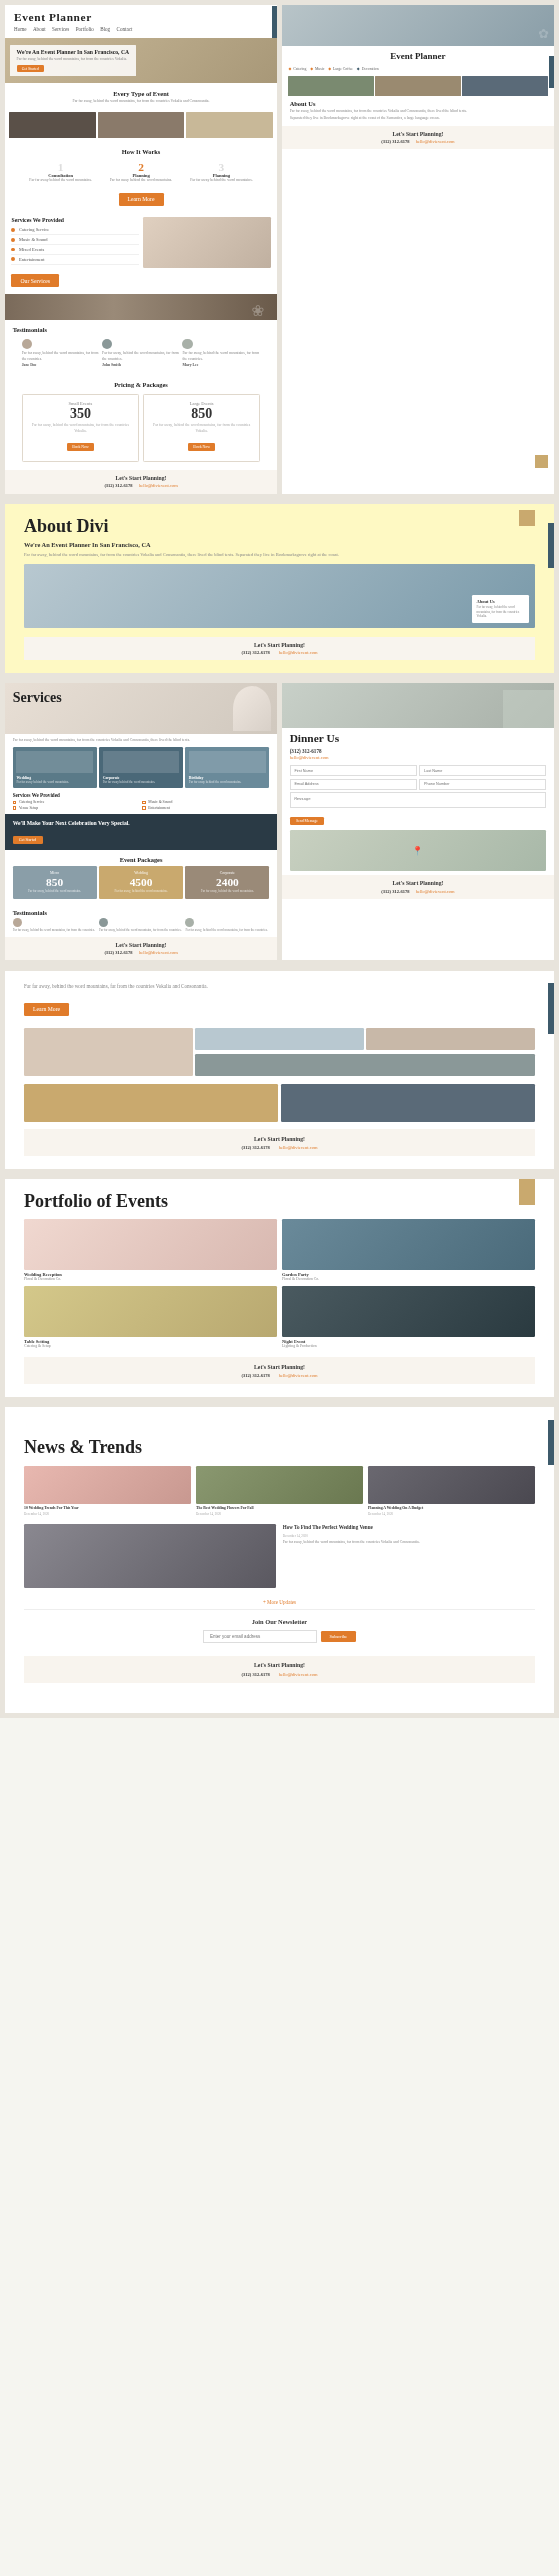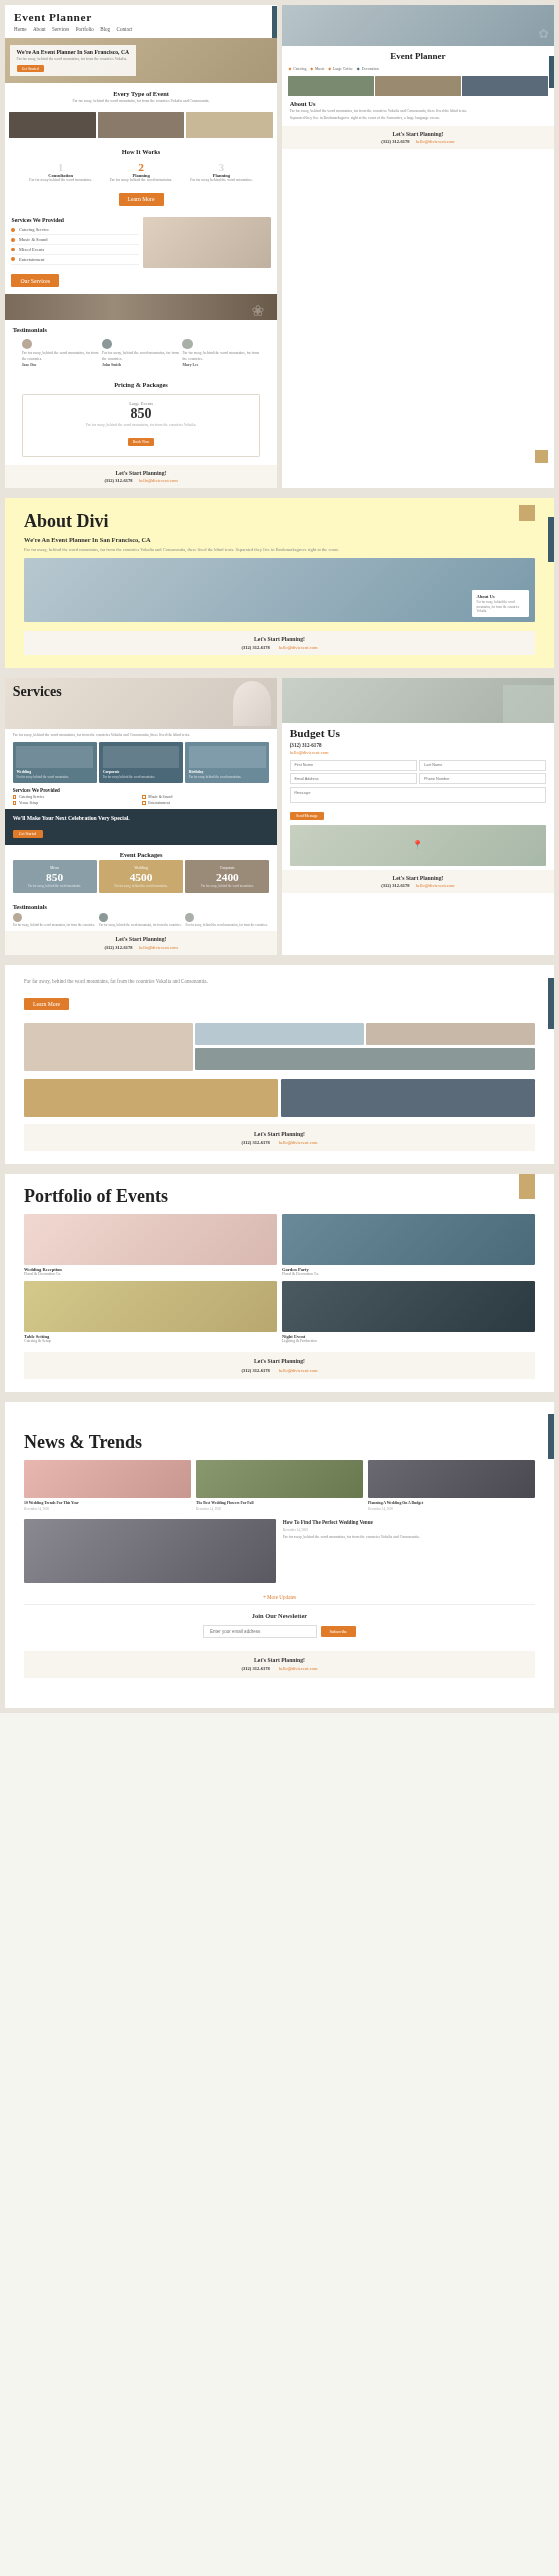--- a/index.html
+++ b/index.html
@@ -178,20 +178,28 @@
             <div class="test-avatar" style="background:#a8b0a8;"></div>
             <div class="test-text">Far far away, behind the word mountains, far from the countries.</div>
             <div class="test-name">Mary Lee</div>
           </div>
         </div>
       </div>
 
       <div class="pad">
         <div style="font-size:6.4px; font-weight:bold; text-align:center; color:#222; padding:2.5px 0;">Pricing &amp; Packages</div>
         <div class="pricing-row">
+          <div class="price-card">
+            <div class="price-label">Small Events</div>
+            <div class="price-num">350</div>
+            <div class="price-desc">Far far away, behind the word mountains, far from the countries Vokalia.</div>
+            <div class="btn-center">
+              <span class="orange-btn" style="font-size:3.8px; padding:1.9px 5.1px;">Book Now</span>
+            </div>
+          </div>
           <div class="price-card">
             <div class="price-label">Large Events</div>
             <div class="price-num">850</div>
             <div class="price-desc">Far far away, behind the word mountains, far from the countries Vokalia.</div>
             <div class="btn-center">
               <span class="orange-btn" style="font-size:3.8px; padding:1.9px 5.1px;">Book Now</span>
             </div>
           </div>
         </div>
       </div>
@@ -395,21 +403,21 @@
       </div>
     </div>
 
     <div class="mini-page" style="position:relative;">
       <div style="position:absolute; right:0; top:6.4px; width:5.1px; height:32px; background:#3d5a6b;"></div>
 
       <div style="width:100%; height:45px; background:linear-gradient(135deg,#c8d0c8 0%,#a8b0a8 100%); position:relative; overflow:hidden;">
         <div style="position:absolute; bottom:0; right:0; width:51px; height:38px; background:rgba(200,210,200,0.5);"></div>
       </div>
       <div class="pad">
-        <div style="font-size:11.4px; font-weight:bold; color:#222; font-family:Georgia; margin-bottom:3.8px;">Budget Us</div>
+        <div style="font-size:11.4px; font-weight:bold; color:#222; font-family:Georgia; margin-bottom:3.8px;">Dinner Us</div>
         <div style="font-size:5.1px; font-weight:bold; color:#333; margin-bottom:1.3px;">(312) 312-6178</div>
         <div style="font-size:4.5px; color:#e07b2a; margin-bottom:5.1px;">hello@divievent.com</div>
         
         <div style="display:grid; grid-template-columns:1fr 1fr; gap:2.5px; margin-bottom:2.5px;">
           <input type="text" style="border: 0.6px solid rgb(221, 221, 221); padding: 2.5px 3.8px; font-size: 3.8px; color: rgb(170, 170, 170); width: 100%;" placeholder="First Name">
           <input type="text" style="border: 0.6px solid rgb(221, 221, 221); padding: 2.5px 3.8px; font-size: 3.8px; color: rgb(170, 170, 170); width: 100%;" placeholder="Last Name">
           <input type="text" style="border: 0.6px solid rgb(221, 221, 221); padding: 2.5px 3.8px; font-size: 3.8px; color: rgb(170, 170, 170); width: 100%;" placeholder="Email Address">
           <input type="text" style="border: 0.6px solid rgb(221, 221, 221); padding: 2.5px 3.8px; font-size: 3.8px; color: rgb(170, 170, 170); width: 100%;" placeholder="Phone Number">
         </div>
         <textarea style="width: 100%; border: 0.6px solid rgb(221, 221, 221); padding: 2.5px 3.8px; font-size: 3.8px; color: rgb(170, 170, 170); height: 16px; resize: none;" placeholder="Message"></textarea>

